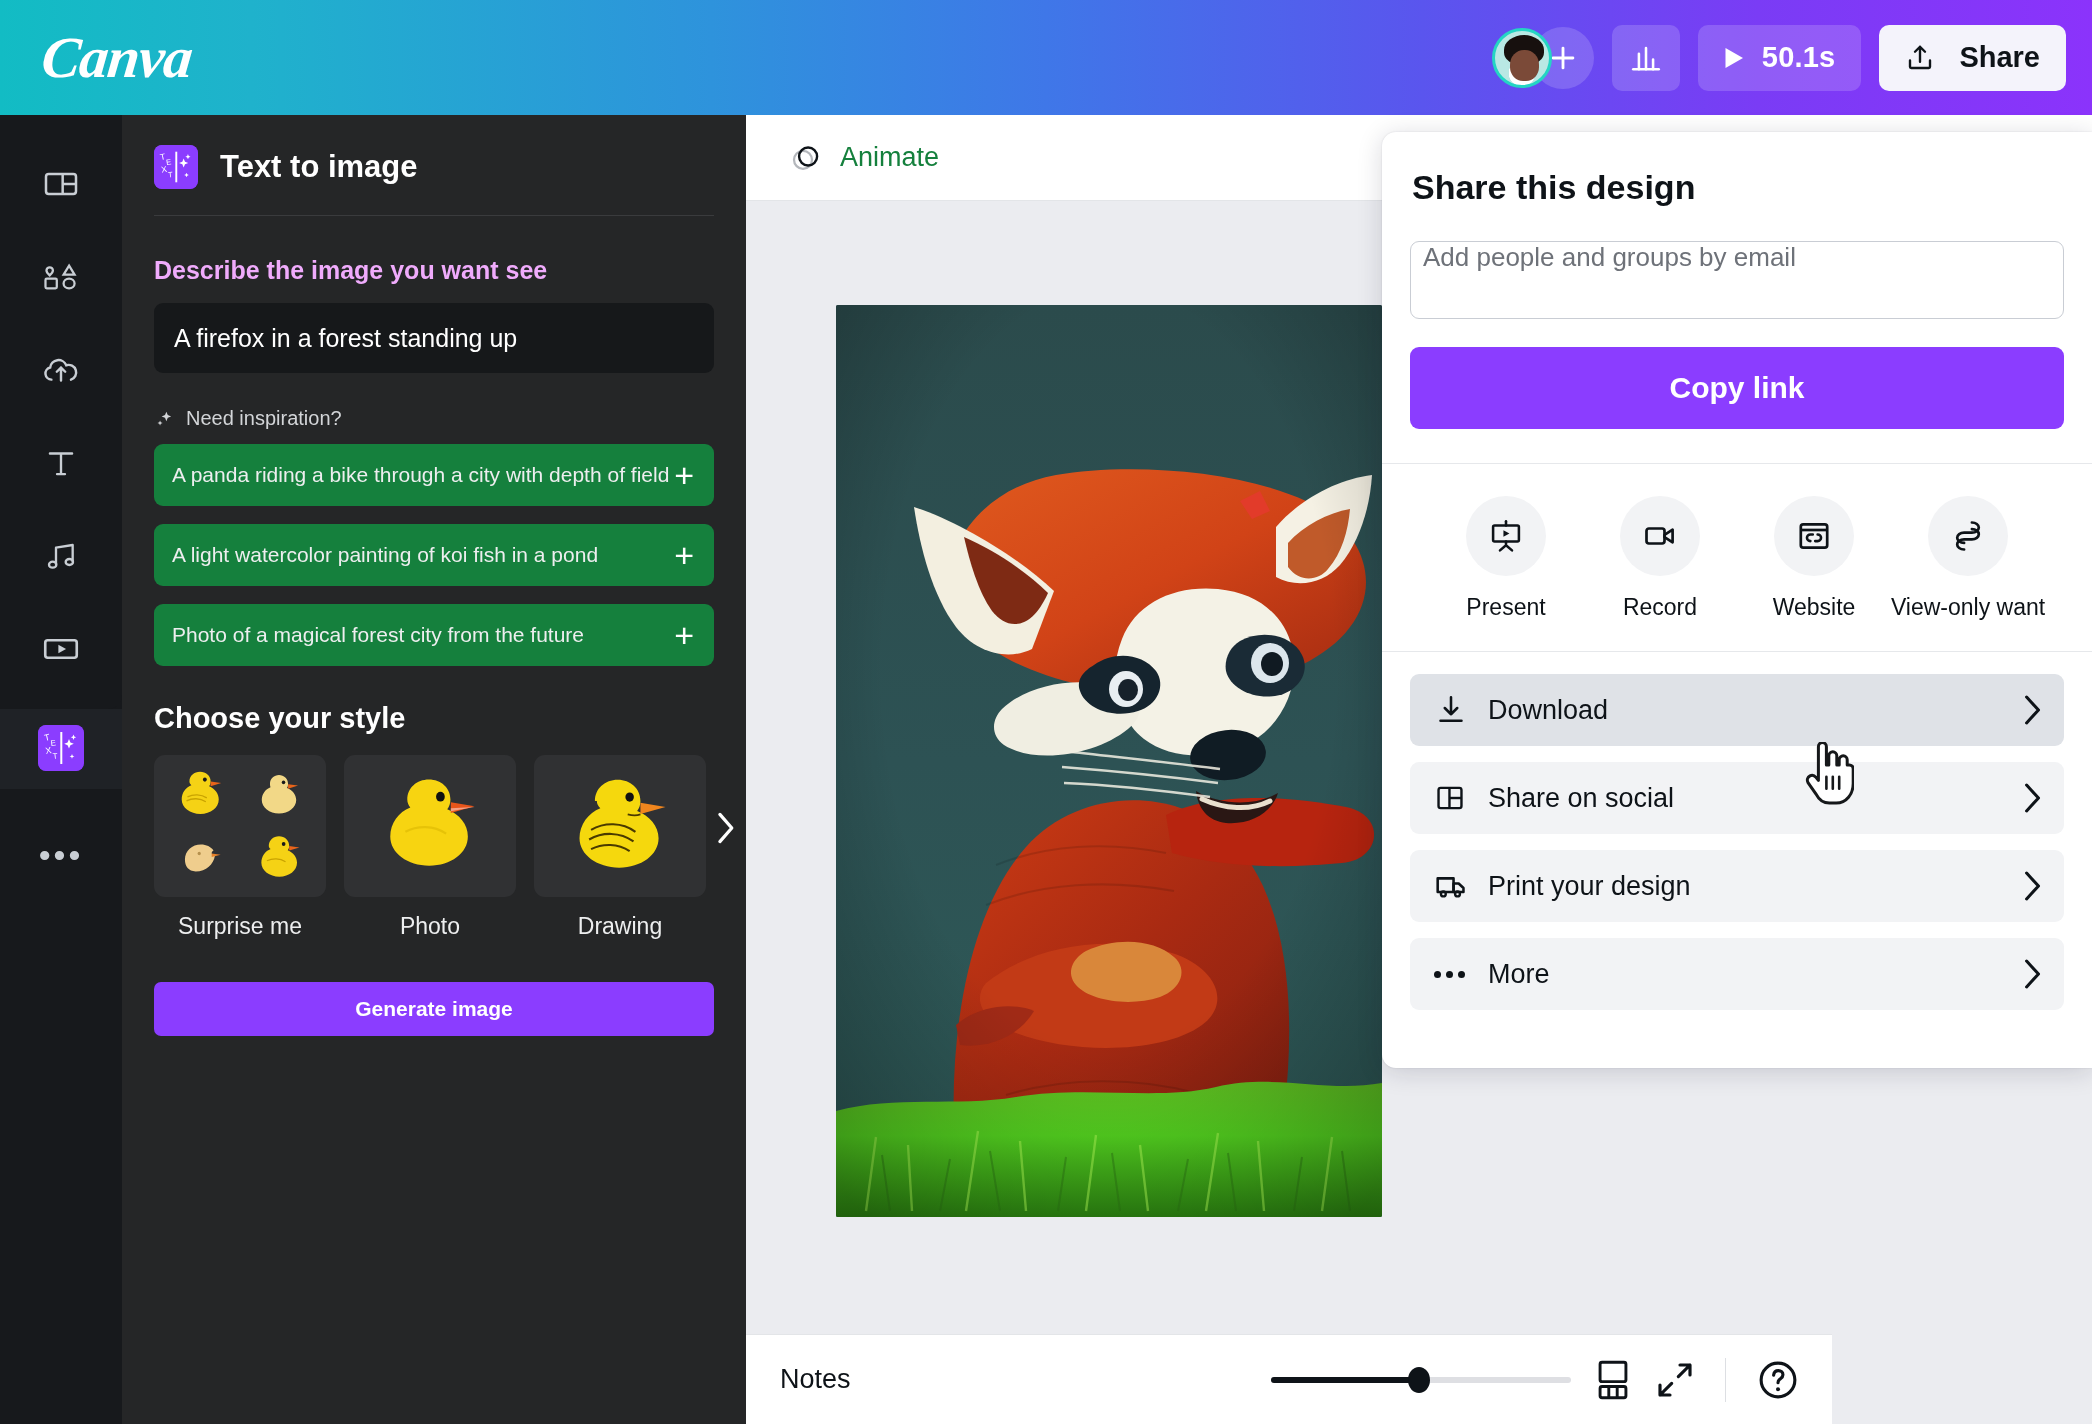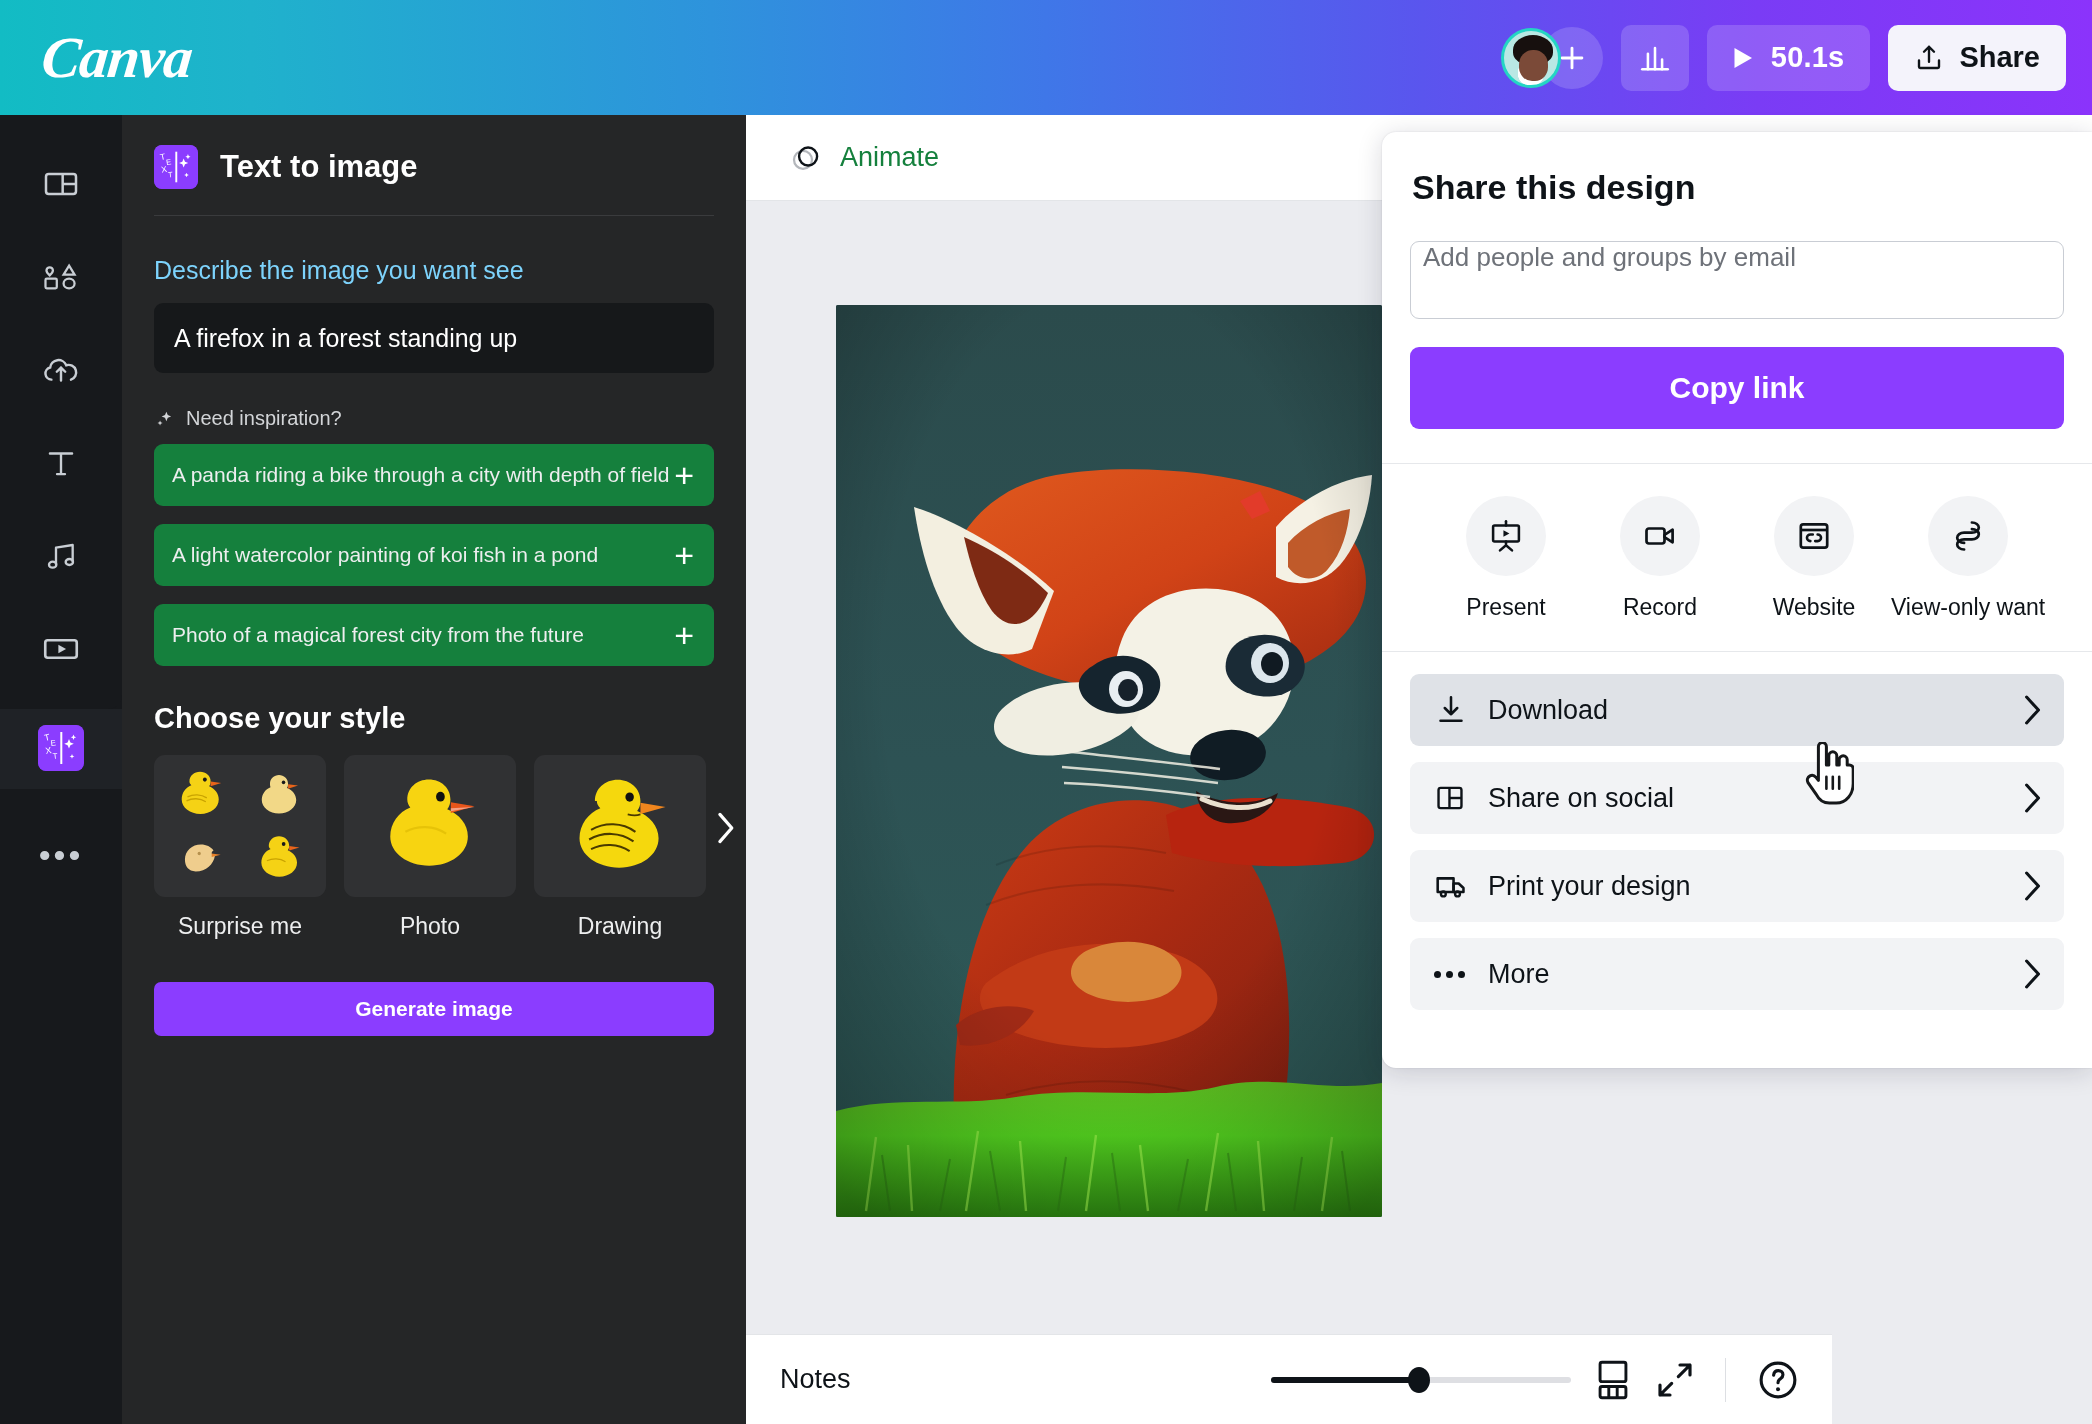--- a/index.html
+++ b/index.html
@@ -66,21 +66,21 @@
     background: rgba(255,255,255,0.17);
     display: flex; align-items: center; justify-content: center;
     color: #fff; border: none; cursor: pointer; text-align: center;
   }
   .hdr-btn-icon { width: 68px; }
   .hdr-btn-play { padding: 0 26px 0 20px; gap: 14px; }
   .hdr-time { color: #fff; font-size: 29px; font-weight: 700; letter-spacing: 0.2px; }
   .share-btn {
     height: 66px; border-radius: 10px;
     background: #F4F3FB; color: #0E1318;
-    display: flex; align-items: center; gap: 15px;
+    display: flex; align-items: center; gap: 24px;
     padding: 0 26px; border: none; cursor: pointer;
     font-size: 29px; font-weight: 700;
   }
 
   
   .rail {
     position: absolute; top: 115px; left: 0;
     width: 122px; height: 1309px;
     background: #17191C;
     display: flex; flex-direction: column; align-items: center;
@@ -131,21 +131,21 @@
   }
   .panel-head-icon {
     width: 44px; height: 44px; border-radius: 8px;
     background: linear-gradient(135deg,#9148FF 0%, #7B2DF5 100%);
     position: relative; overflow: hidden; flex: none;
     display: flex; align-items: center; justify-content: center;
   }
   .panel-title { color: #fff; font-size: 31px; font-weight: 700; }
 
   .field-label {
-    color: #7dd3fc; font-size: 25px; margin-top: 40px; margin-bottom: 18px;
+    color: #f0abfc; font-size: 25px; margin-top: 40px; margin-bottom: 18px; font-weight: bold;
   }
   .prompt-box {
     height: 70px; border-radius: 9px;
     background: #16181A;
     display: flex; align-items: center;
     padding: 16px 20px;
     color: #fff; font-size: 25px;
     cursor: text;
   }
   .inspire-row {

